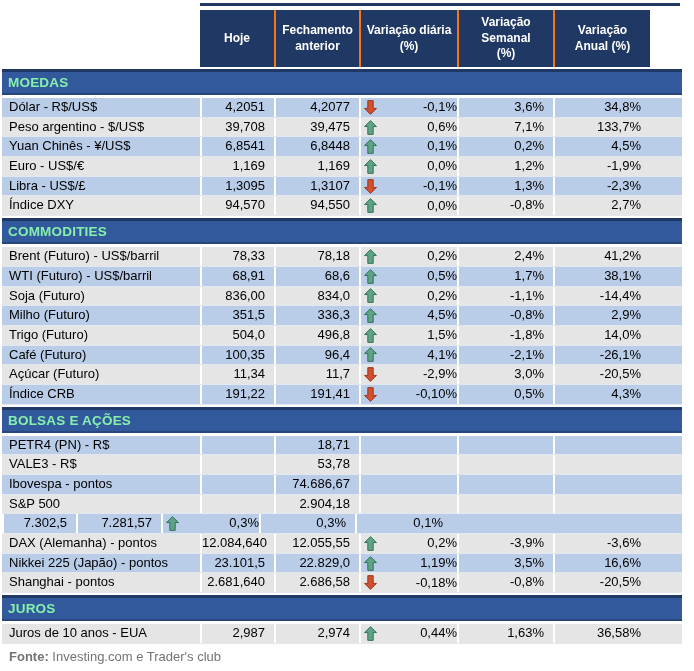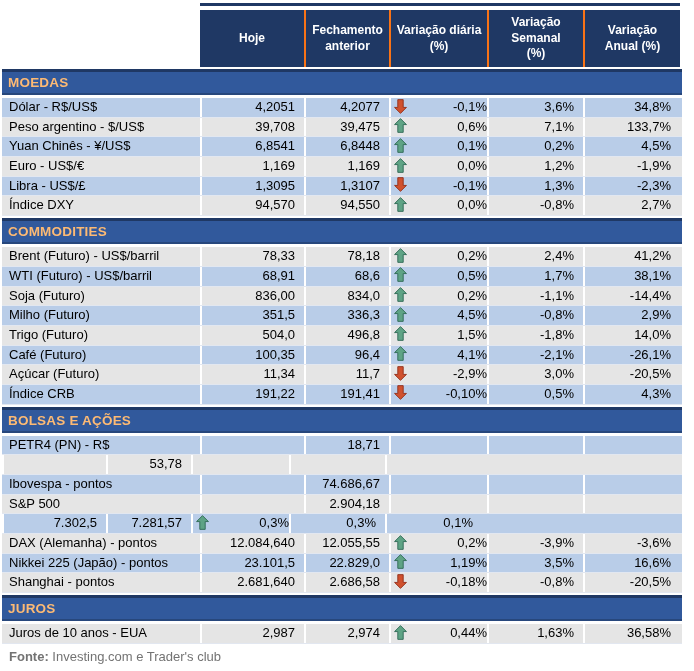--- a/index.html
+++ b/index.html
@@ -41,35 +41,35 @@
     height: 57px;
     display: flex;
     align-items: center;
     justify-content: center;
     text-align: center;
     white-space: pre-line;
     border-left: 2px solid #f97316;
     padding: 2px 2px;
   }
   .hcell:first-child { border-left: none; }
-  .c-hoje   { width: 104px; }
+  .c-hoje   { width: 74px; }
   .c-fech   { width: 85px; }
   .c-daily  { width: 98px; }
   .c-weekly { width: 96px; }
   .c-annual { width: 97px; }
   .c-label  { width: 198px; }
   
   .section { margin-top: 2px; }
   .band {
     box-sizing: border-box;
     width: 680px;
     background: var(--band);
     border-top: 3px solid var(--navy);
     border-bottom: 2px solid #27477C;
-    color: #fdba74;
+    color: #86efac;
     font-weight: bold;
     font-size: 13.5px;
     height: 26px;
     line-height: 21px;
     padding-left: 6px;
     letter-spacing: 0.2px;
   }
   .rows { margin-top: 3px; margin-bottom: 2px; }
   .row {
     display: flex;
@@ -89,21 +89,21 @@
     border-left: 2px solid #fff;
   }
   .cell.c-label {
     border-left: none;
     padding-left: 7px;
     text-align: left;
   }
   .num { text-align: right; padding-right: 9px; }
   .withicon {
     display: flex;
-    align-items: flex-start;
+    align-items: center;
     justify-content: space-between;
     padding-left: 3px;
   }
   .withicon .val { flex: 1; text-align: right; }
   .arrow {
     width: 15px;
     height: 16px;
     display: flex;
     align-items: center;
     flex: none;
@@ -404,20 +404,21 @@
         
         
       </span>
       <span class="val"></span>
     </div>
     <div class="cell c-weekly num"></div>
     <div class="cell c-annual num"></div>
   </div>
 
   <div class="row">
+    <div class="cell c-label">VALE3 - R$</div>
     <div class="cell c-hoje num"></div>
     <div class="cell c-fech num">53,78</div>
     <div class="cell c-daily withicon">
       <span class="arrow">
         
         
       </span>
       <span class="val"></span>
     </div>
     <div class="cell c-weekly num"></div>

